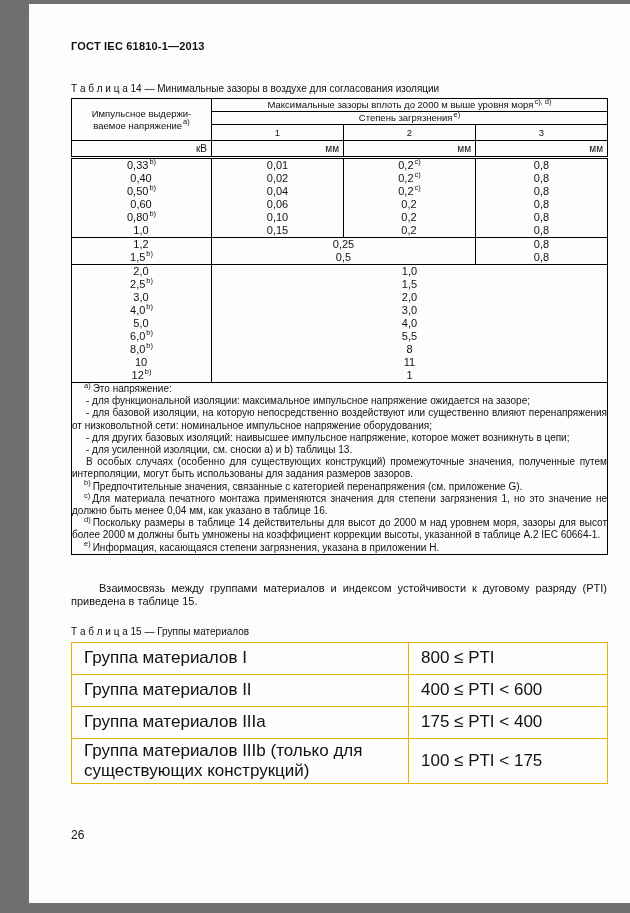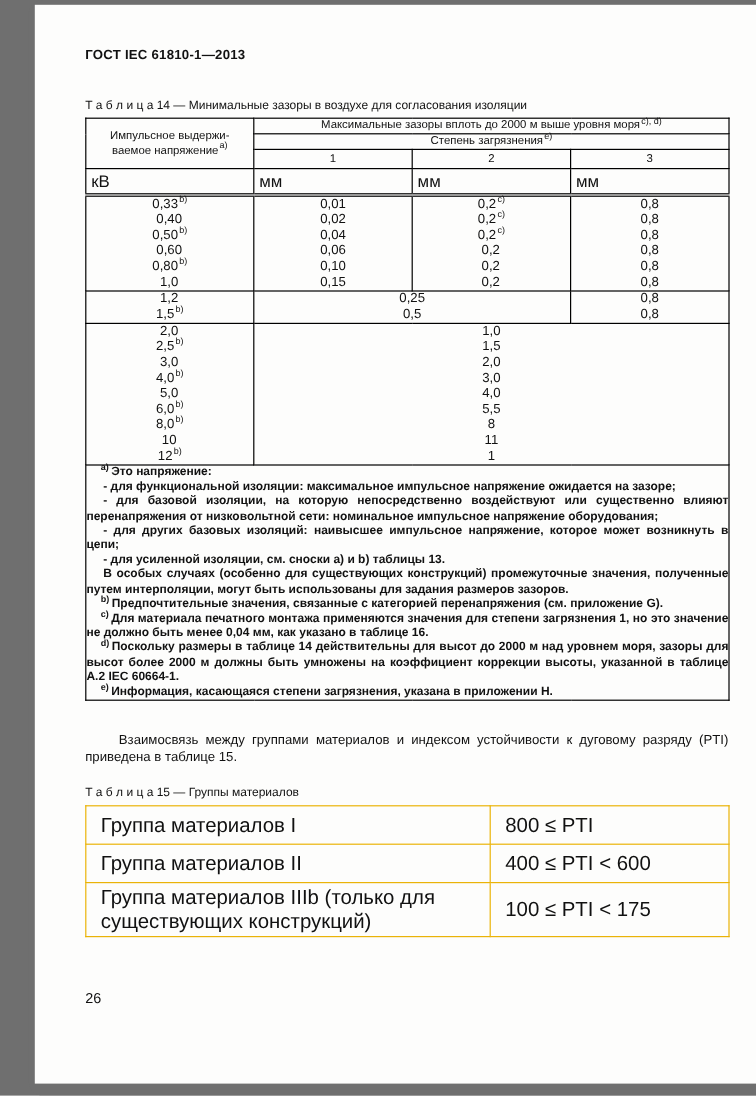--- a/index.html
+++ b/index.html
@@ -24,31 +24,31 @@
   .tbl-caption { font-size: 10px; margin: 31px 0 4px 0; }
   .tbl-caption2 { font-size: 10px; margin: 17px 0 5px 0; }
 
   table { border-collapse: collapse; width: 536px; table-layout: fixed; padding-left: 19px; }
   .t14 { border: 1.5px solid #000; }
   .t14 td { border: 1px solid #000; vertical-align: middle; padding: 0; }
 
   .hc { font-size: 9.5px; text-align: center; padding: 2px 4px; line-height: 12px; }
   .hleft { line-height: 12px; }
   .deg { height: 15px; }
-  .units td { font-size: 14px; text-align: left; padding: 2px 4px;
+  .units td { font-size: 10px; text-align: right; padding: 2px 4px;
               border-bottom: 3px double #000; }
 
   .grp { vertical-align: top; text-align: center; padding: 5px 2px; }
   .ln { font-size: 11px; line-height: 13px; white-space: nowrap; }
   .bold { font-weight: normal; }
   sup { font-size: 7.5px; line-height: 0; margin-left: 1px; }
 
   .fncell { padding: 5px 10px 7px 10px; }
   .fn { font-size: 10px; line-height: 12.2px; text-indent: 12px;
-        text-align: justify; margin: 0; font-weight: bold; }
+        text-align: justify; margin: 0; }
   .fn sup { margin-right: 2px; margin-left: 0; }
 
   .para { font-size: 11px; line-height: 13.5px; text-indent: 28px;
           text-align: justify; margin-top: 27px; }
 
   .t15 { border: 1.5px solid #000; }
   .t15 td { border: 1px solid #eab308; font-size: 17px; height: 27px;
             padding: 2px 12px; vertical-align: middle; }
 
   .pagenum { font-size: 12px; margin-top: 44px; }
@@ -202,20 +202,24 @@
         <tbody>
             <tr>
           <td>Группа материалов I</td>
           <td>800 ≤ PTI</td>
         </tr>
         <tr>
           <td>Группа материалов II</td>
           <td>400 ≤ PTI &lt; 600</td>
         </tr>
         <tr>
+          <td>Группа материалов IIIa</td>
+          <td>175 ≤ PTI &lt; 400</td>
+        </tr>
+        <tr>
           <td>Группа материалов IIIb (только для существующих конструкций)</td>
           <td>100 ≤ PTI &lt; 175</td>
         </tr>
       </tbody>
         </table>
 
       <div class="pagenum">26</div>
 
     </div>
   </div>

